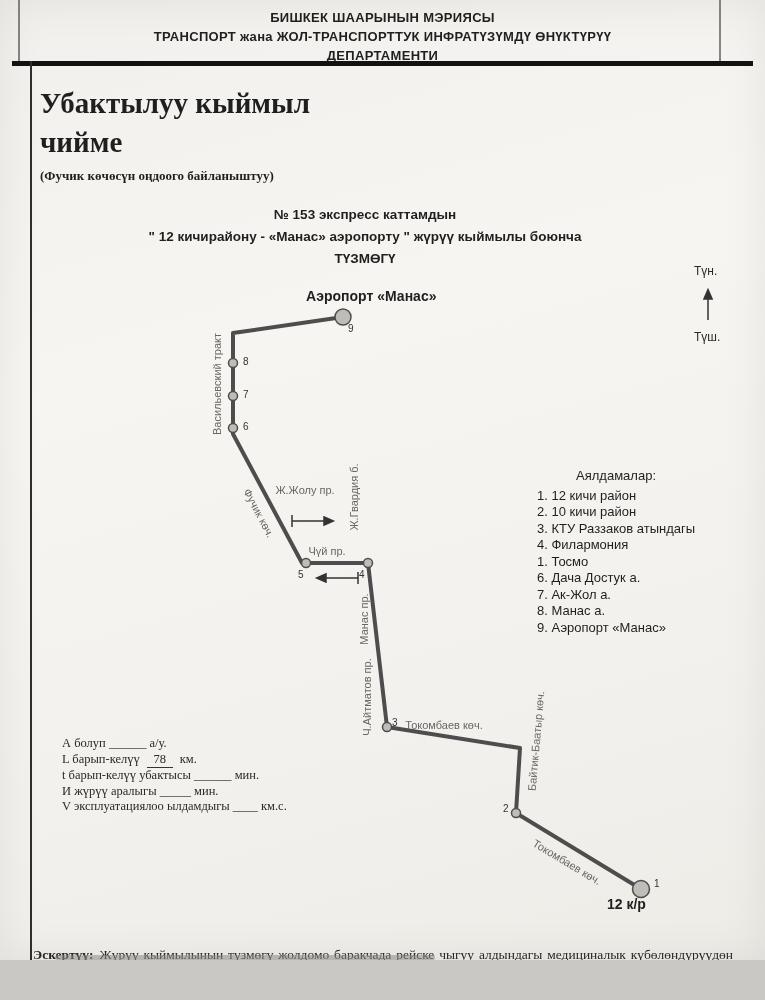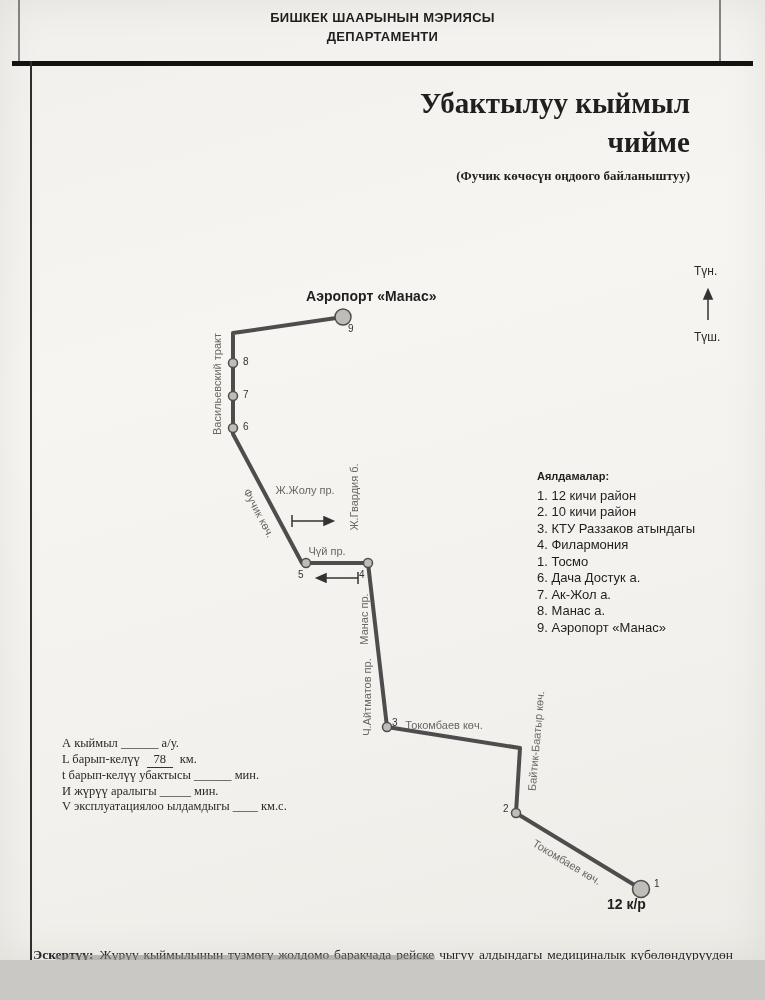--- a/index.html
+++ b/index.html
@@ -20,21 +20,21 @@
   .letterhead { position: absolute; top: 8px; left: 0; width: 100%; text-align: center; font-weight: bold; }
   .lh-line { font-size: 13px; line-height: 19px; letter-spacing: 0.3px; }
 
   
   .rule-top { position: absolute; left: 12px; top: 61px; width: 741px; height: 5px; background: #121212; }
   .rule-left { position: absolute; left: 30px; top: 61px; width: 2px; height: 939px; background: #2e2e2e; }
   .rule-corner-left { position: absolute; left: 18px; top: 0; width: 2px; height: 61px; background: #555; opacity: .7; }
   .rule-corner-right { position: absolute; left: 719px; top: 0; width: 2px; height: 61px; background: #555; opacity: .7; }
 
   
-  .title-block { position: absolute; left: 40px; top: 84px; width: 650px; text-align: right;
+  .title-block { position: absolute; left: 40px; top: 84px; width: 650px; text-align: left;
                  font-family: "Liberation Serif", serif; font-weight: bold; }
   .title-l1 { font-size: 29px; line-height: 38px; }
   .title-l2 { font-size: 29px; line-height: 40px; }
   .title-sub { font-size: 13px; margin-top: 6px; }
 
   
   .route-header { position: absolute; left: 40px; top: 204px; width: 650px; text-align: center;
                   font-weight: bold; font-size: 13.5px; line-height: 22px; }
 
   
@@ -44,21 +44,21 @@
   .map-svg { position: absolute; left: 0; top: 0; width: 765px; height: 1000px; pointer-events: none; }
 
   
   .street { position: absolute; white-space: nowrap; font-size: 11px; color: #676763;
             transform: translate(-50%, -50%) rotate(var(--r, 0deg)); }
   .stop-num { position: absolute; font-size: 10px; color: #333; }
   .terminus-label { position: absolute; font-weight: bold; font-size: 14px; white-space: nowrap; }
 
   
   .stops-list { position: absolute; left: 537px; top: 468px; font-size: 13px; line-height: 16.5px; }
-  .stops-list .list-title { font-weight: bold; font-size: 11px; margin-bottom: 3px; }
+  .stops-list .list-title { font-weight: normal; font-size: 13px; margin-bottom: 3px; text-align: center; }
 
   
   .metrics { position: absolute; left: 62px; top: 736px; font-family: "Liberation Serif", serif;
              font-size: 12.5px; line-height: 15.5px; color: #2a2a2a; }
   .metrics .val { display: inline-block; min-width: 26px; text-align: center;
                   border-bottom: 1px solid #333; margin: 0 5px; }
   .metrics .sfx { margin-left: 2px; }
   .metrics .pfx { margin-right: 2px; }
 
   
@@ -70,34 +70,40 @@
   .scan-smudge { position: absolute; bottom: 0; left: 55px; width: 380px; height: 5px;
                  background: #8e8d88; opacity: .55; border-radius: 2px; }
 </style>
 </head>
 <body>
 
 <div class="page">
 
   <div class="letterhead">
     <div class="lh-line">БИШКЕК ШААРЫНЫН МЭРИЯСЫ</div>
+    <div class="lh-line">ТРАНСПОРТ жана ЖОЛ-ТРАНСПОРТТУК ИНФРАТҮЗҮМДҮ ӨНҮКТҮРҮҮ</div>
     <div class="lh-line">ДЕПАРТАМЕНТИ</div>
   </div>
 
   <div class="rule-corner-left"></div>
   <div class="rule-corner-right"></div>
   <div class="rule-top"></div>
   <div class="rule-left"></div>
 
   <div class="title-block">
     <div class="title-l1">Убактылуу кыймыл</div>
     <div class="title-l2">чийме</div>
     <div class="title-sub">(Фучик көчөсүн оңдоого байланыштуу)</div>
   </div>
 
+  <div class="route-header">
+    <div>№ 153 экспресс каттамдын</div>
+    <div>" 12 кичирайону  - «Манас» аэропорту " жүрүү кыймылы боюнча</div>
+    <div>ТҮЗМӨГҮ</div>
+  </div>
 
   <div class="compass-label" style="left:694px; top:264px;">Түн.</div>
   <div class="compass-label" style="left:694px; top:330px;">Түш.</div>
 
   <svg class="map-svg" viewBox="0 0 765 1000">
     <defs>
       <marker id="ah" markerWidth="9" markerHeight="8" refX="6.5" refY="3.5" orient="auto">
         <path d="M0,0 L8,3.5 L0,7 z" fill="#333"></path>
       </marker>
     </defs>
@@ -153,21 +159,21 @@
     <div>3. КТУ Раззаков атындагы</div>
     <div>4. Филармония</div>
     <div>1. Тосмо</div>
     <div>6. Дача Достук а.</div>
     <div>7. Ак-Жол а.</div>
     <div>8. Манас а.</div>
     <div>9. Аэропорт «Манас»</div>
   </div>
 
   <div class="metrics">
-    <div>А кыймыл  ______  а/у.</div>
+    <div>А болуп  ______  а/у.</div>
     <div>
       <span class="pfx">L барып-келүү</span><span class="val">78</span><span class="sfx">км.</span>
     </div>
     <div>t барып-келүү убактысы ______ мин.</div>
     <div>И жүрүү аралыгы  _____  мин.</div>
     <div>V эксплуатациялоо ылдамдыгы ____ км.с.</div>
   </div>
 
   <p class="note">
     <span class="note-label">Эскертүү:</span><span>Жүрүү кыймылынын түзмөгү жолдомо баракчада рейске чыгуу алдындагы медициналык күбөлөндүрүүдөн жана техникалык кароодон өткөндүгү тууралуу штамп коюлбаган болсо, жарамсыз болуп эсептелет.</span>

